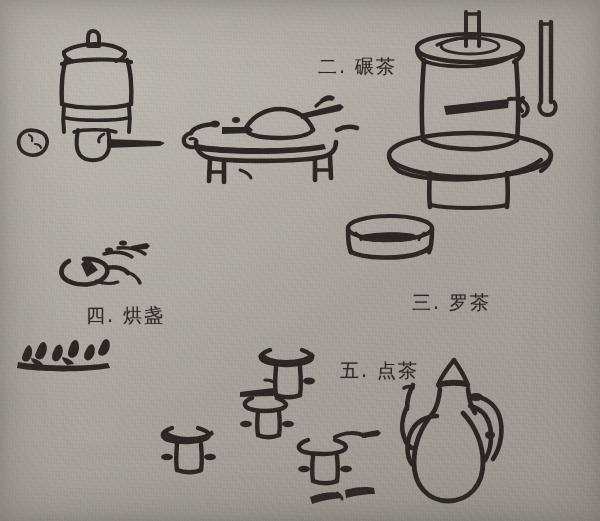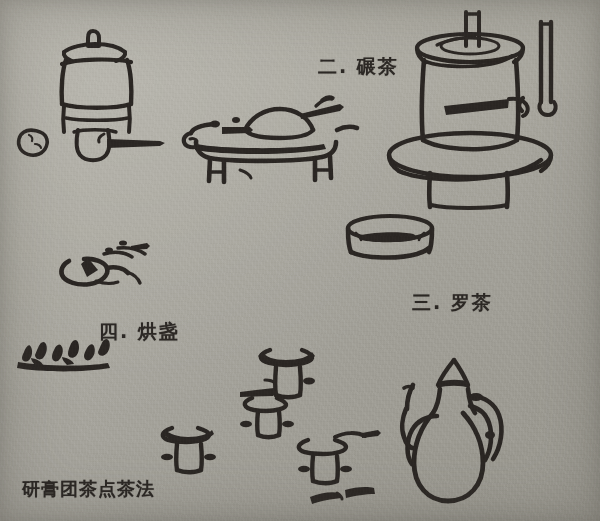--- a/index.html
+++ b/index.html
@@ -29,30 +29,30 @@
     position:absolute;inset:0;pointer-events:none;
     box-shadow:inset 0 0 70px rgba(80,78,70,0.35), inset 0 0 18px rgba(90,88,80,0.25);
   }
   svg.art{position:absolute;left:0;top:0;width:600px;height:521px;pointer-events:none;}
   .ink{fill:none;stroke:#2b2622;stroke-linecap:round;stroke-linejoin:round;}
   .ink-f{fill:#2b2622;stroke:none;}
   .lbl{
     position:absolute;
     color:#241f1b;
     font-family:"DejaVu Sans","Liberation Sans",sans-serif;
-    font-weight:700;
+    font-weight:400;
     letter-spacing:2px;
     white-space:nowrap;
     text-shadow:0 0 1px rgba(40,35,30,0.45);
     opacity:.93;
   }
   #lbl1{left:42px;top:174px;font-size:19px;}
   #lbl2{left:318px;top:54px;font-size:19px;}
   #lbl3{left:412px;top:272px;font-size:19px;margin-top:18px;}
-  #lbl4{left:86px;top:319px;font-size:19px;margin-left:13px;}
+  #lbl4{left:86px;top:303px;font-size:19px;}
   #lbl5{left:340px;top:358px;font-size:19px;}
   #cap{left:22px;top:477px;font-size:18px;letter-spacing:1px;}
 </style>
 </head>
 <body>
 
 <div id="page">
 
   <svg class="art" viewBox="0 0 600 521">
 
@@ -262,15 +262,15 @@
     </g>
 
   </svg>
 
   <div id="grain"></div>
   <div id="vign"></div>
 
   <div class="lbl" id="lbl2">二. 碾茶</div>
   <div class="lbl" id="lbl3">三. 罗茶</div>
   <div class="lbl" id="lbl4">四. 烘盏</div>
-  <div class="lbl" id="cap">研膏团茶点茶法</div>
+  <div class="lbl" id="lbl5">五. 点茶</div>
 
 </div>
 
 </body></html>

